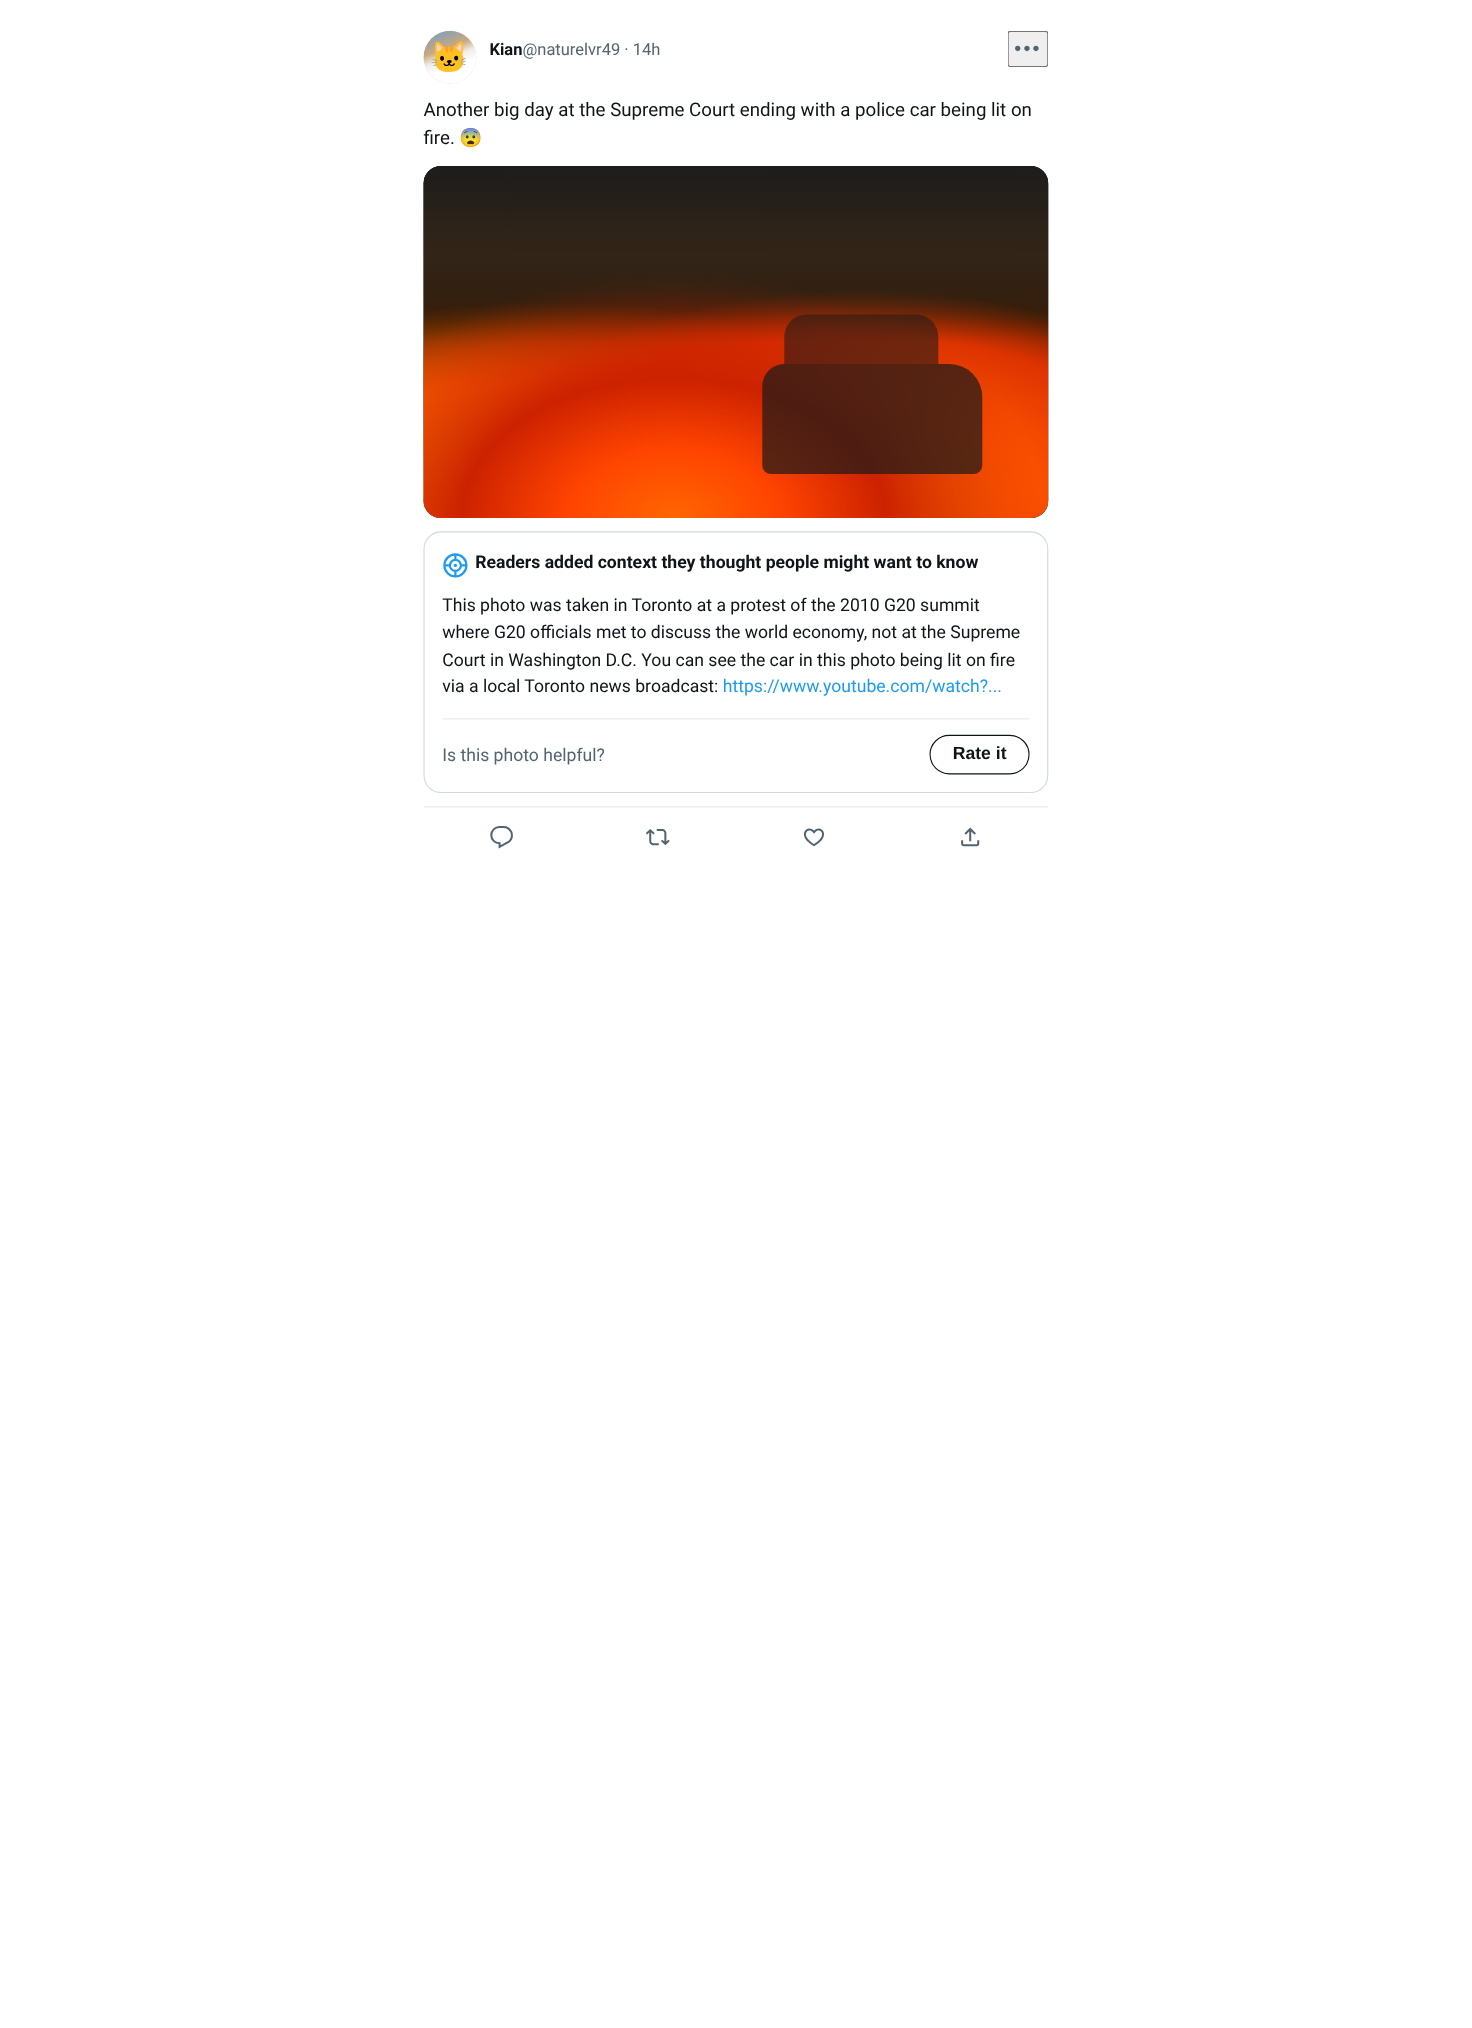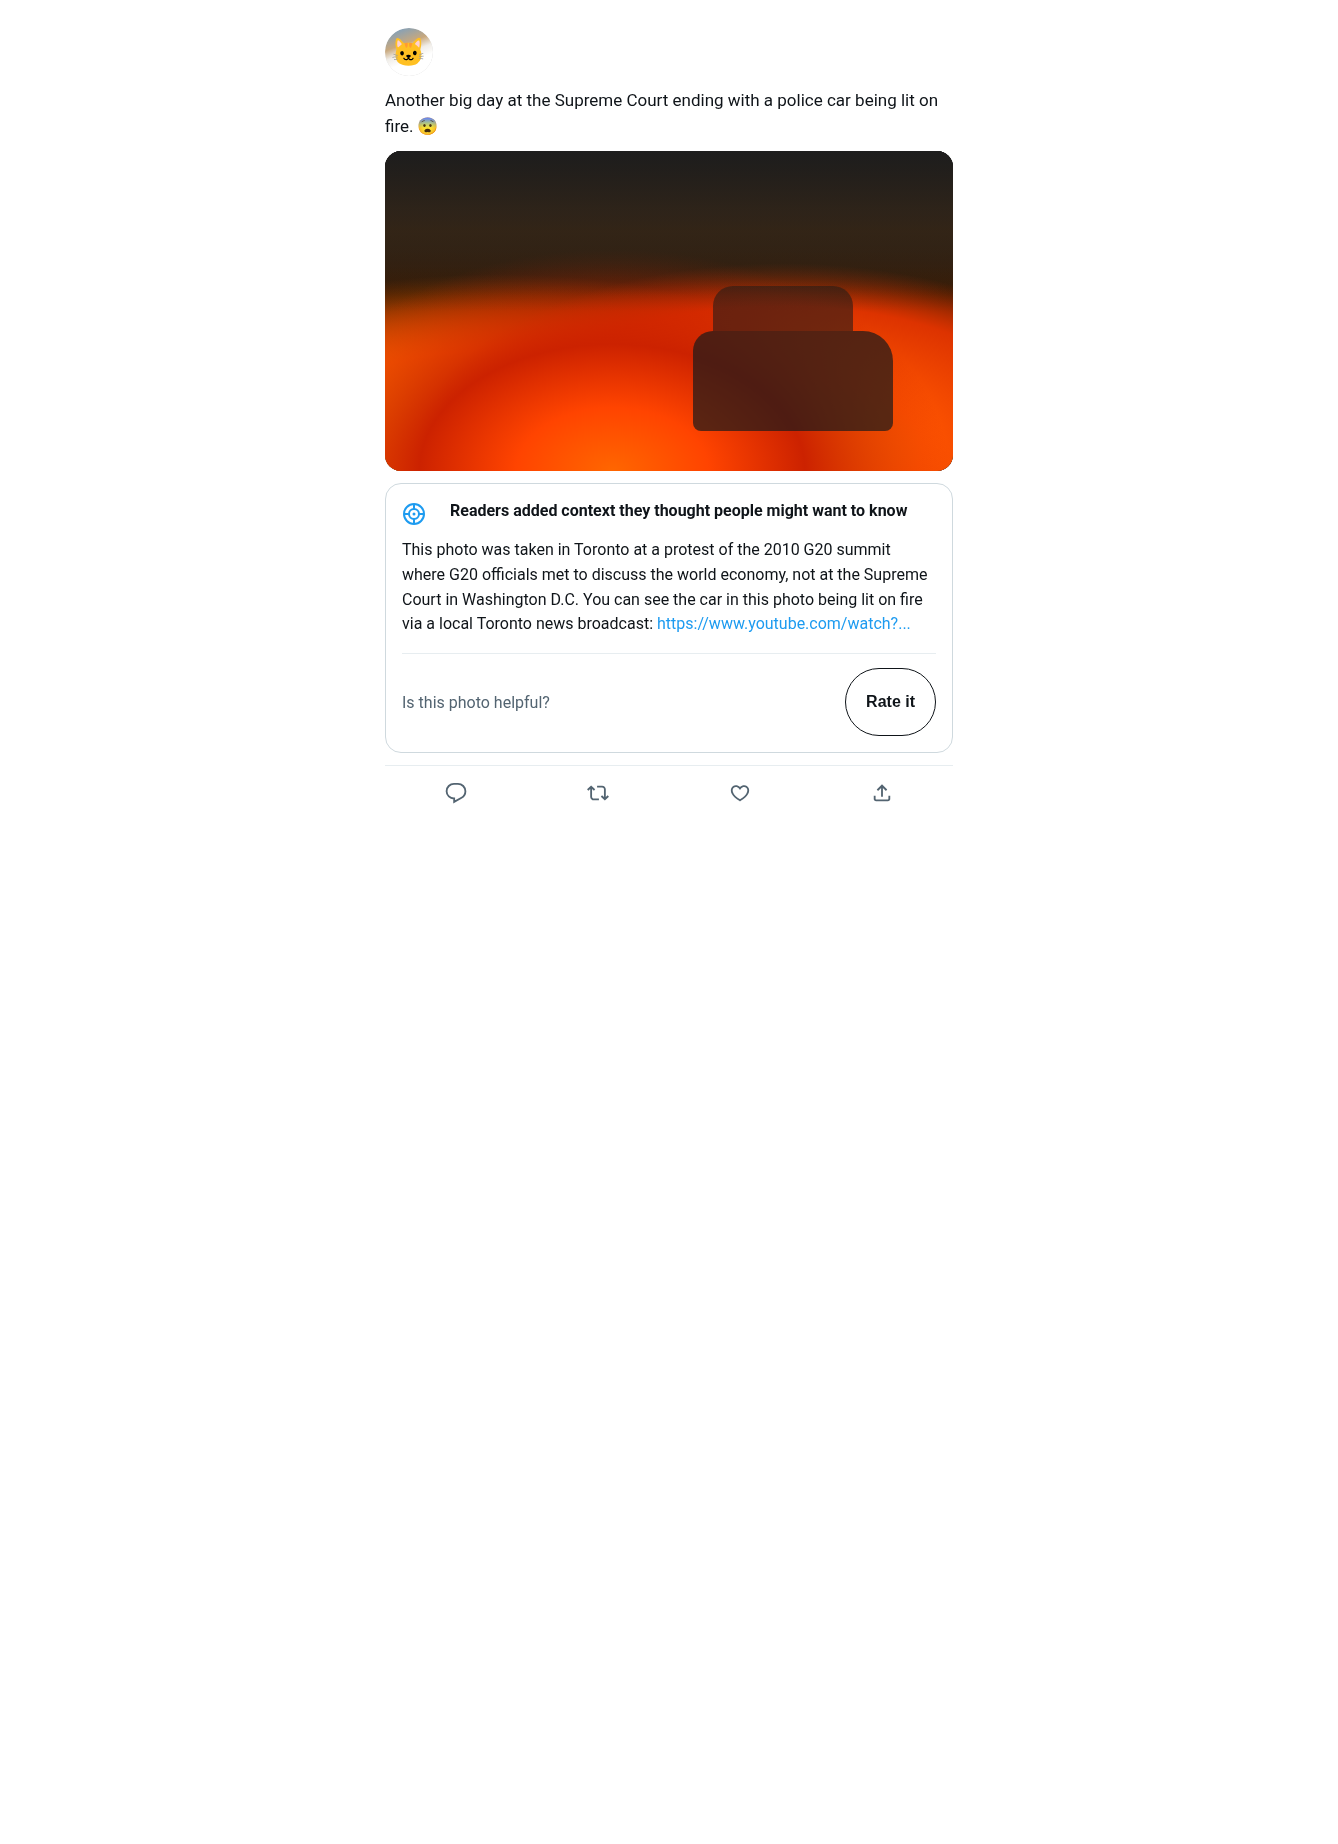--- a/index.html
+++ b/index.html
@@ -144,21 +144,21 @@
     .community-note {
       border: 1px solid #cfd9de;
       border-radius: 16px;
       padding: 16px;
       margin-bottom: 12px;
       background: #ffffff;
     }
     .note-header {
       display: flex;
       align-items: flex-start;
-      gap: 24px;
+      gap: 6px;
       margin-bottom: 12px;
     }
     .note-icon {
       width: 24px;
       height: 24px;
       flex-shrink: 0;
       margin-top: 2px;
     }
     .note-title {
       font-size: 16px;
@@ -188,21 +188,21 @@
       justify-content: space-between;
     }
     .helpful-question {
       font-size: 16px;
       color: #536471;
       font-weight: 400;
     }
     .rate-button {
       border: 1.5px solid #0f1419;
       border-radius: 50px;
-      padding: 24px 20px;
+      padding: 8px 20px;
       font-size: 16px;
       font-weight: 700;
       color: #0f1419;
       background: transparent;
       cursor: pointer;
       white-space: nowrap;
     }
     .pilot-note {
       font-size: 14px;
       color: #536471;
@@ -238,20 +238,31 @@
     }
   </style>
 </head>
 <body>
 
 <div class="tweet-container">
 
   <div class="tweet-header">
     <div class="avatar">
       <div class="avatar-cat">🐱</div>
+    </div>
+    <div class="user-info">
+      <div class="user-name-row">
+        <div class="user-name-group">
+          <span class="display-name">Kian</span>
+          <span class="username-time">
+            <span>@naturelvr49</span><span> · </span><span>14h</span>
+          </span>
+        </div>
+        <button class="more-icon">•••</button>
+      </div>
     </div>
   </div>
 
   <p class="tweet-text">Another big day at the Supreme Court ending with a police car being lit on fire. 😨</p>
 
   <div class="tweet-image">
     <div class="fire-scene">
       <div class="smoke-overlay"></div>
       <div class="car-silhouette"></div>
     </div>

